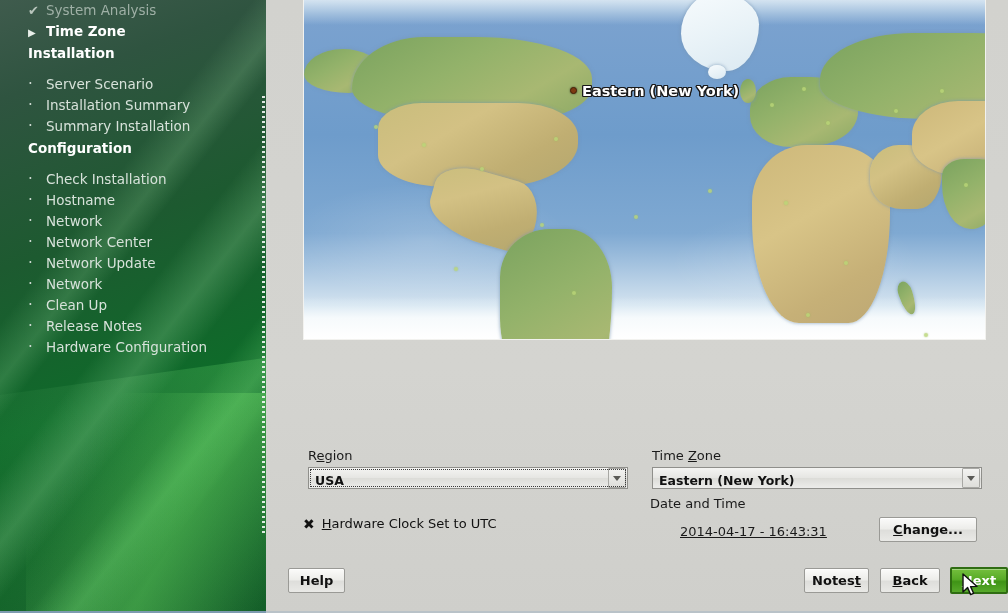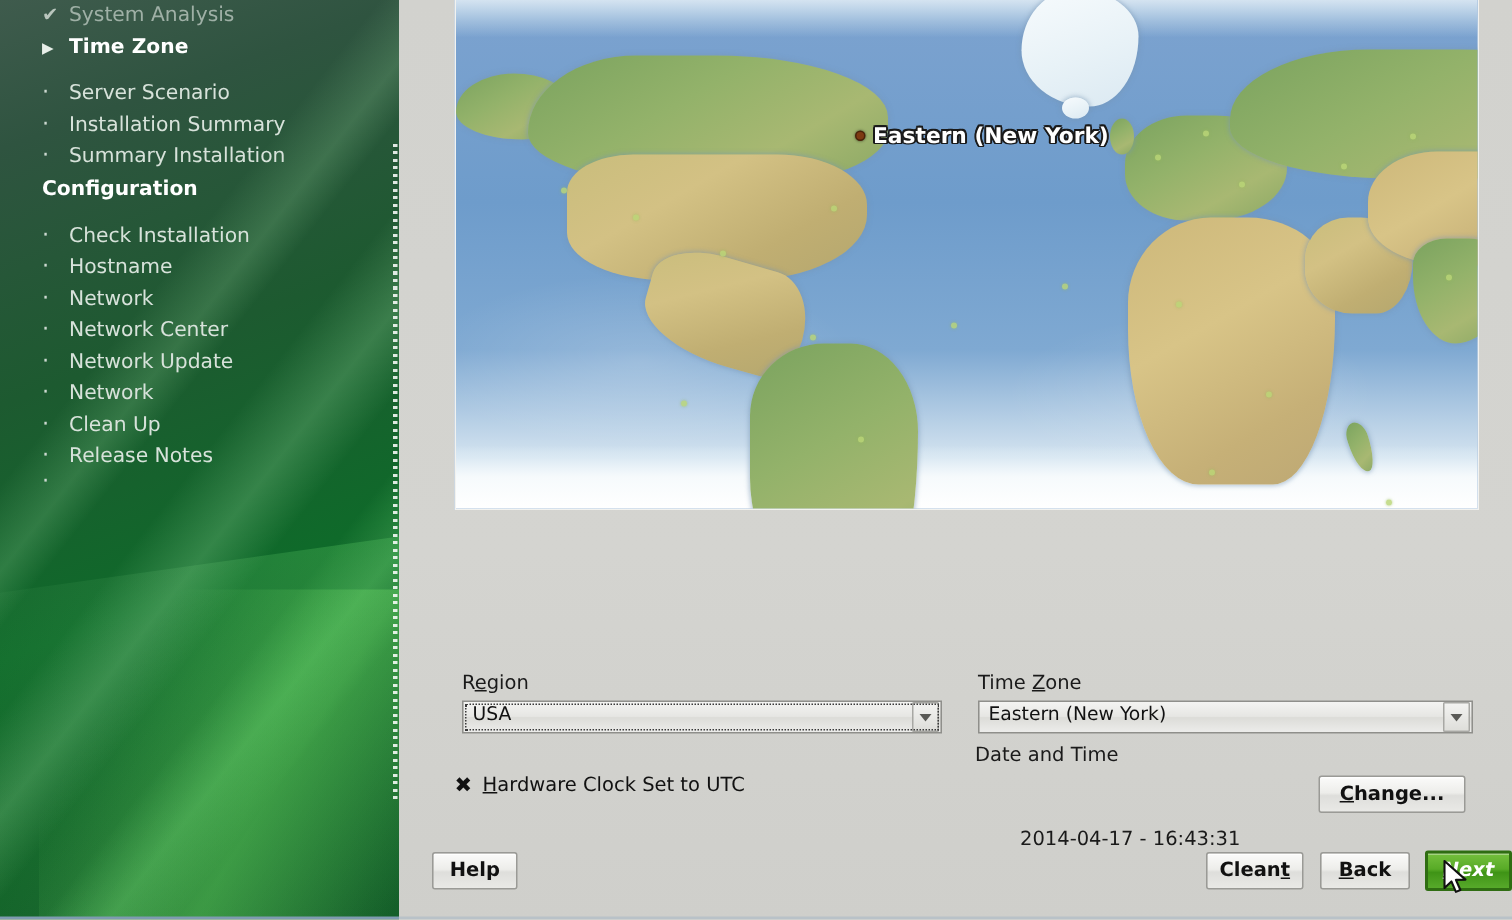--- a/index.html
+++ b/index.html
@@ -142,21 +142,21 @@
   }
 
   
   .fld-label { font-size: 13px; color:#1a1a1a; }
   .fld-label u { text-decoration: underline; }
 
   .combo {
     position: relative; height: 22px;
     background: linear-gradient(to bottom, #f4f4f2 0%, #e6e6e3 48%, #dcdcd8 52%, #ececea 100%);
     border: 1px solid #8f8f8b;
-    display:flex; align-items:flex-start;
+    display:flex; align-items:flex-end;font-weight:bold;
   }
   .combo.focused { outline: 1px dotted #3a3a3a; outline-offset: -3px; }
   .combo .val {
     flex:1; padding-left:6px; font-size:12.5px; color:#111; white-space:nowrap; overflow:hidden;
   }
   .combo .arrowbox {
     width:18px; height:20px; margin-right:1px;
     background: linear-gradient(to bottom,#f3f3f1,#dededa);
     border:1px solid #a8a8a4; border-radius:1px;
     display:flex; align-items:center; justify-content:center;
@@ -174,21 +174,20 @@
     border:1px solid #9a9a96; border-radius:2px;
     box-shadow: inset 0 1px 0 rgba(255,255,255,0.85);
     white-space:nowrap;
   }
   .btn u { text-decoration: underline; }
   .btn.primary {
     color:#ffffff;
     background: linear-gradient(to bottom,#74bf3d 0%, #58ab27 45%, #3f9416 55%, #57a92a 100%);
     border:2px solid #2f6d12;
     box-shadow: inset 0 1px 0 rgba(255,255,255,0.35);
-    font-style: italic;
   }
   .btn.primary u { text-decoration: underline; }
 
   .check {
     display:flex; align-items:center; gap:7px; font-size:13px; color:#111;
   }
   .check .mark { font-size:14px; font-weight:bold; color:#111; line-height:14px; }
 
   #cursor { position:absolute; pointer-events:none; }
 </style>
@@ -203,20 +202,21 @@
     <div class="dotline"></div>
     <div id="steps">
         <div class="step done">
           <span class="gly">✔</span>
           <span>System Analysis</span>
         </div>
         <div class="step current">
           <span class="gly">▶</span>
           <span>Time Zone</span>
         </div>
+        <div class="heading">Installation</div>
         <div class="gap"></div>
         <div class="step sub">
           <span class="gly">·</span>
           <span>Server Scenario</span>
         </div>
         <div class="step sub">
           <span class="gly">·</span>
           <span>Installation Summary</span>
         </div>
         <div class="step sub">
@@ -252,20 +252,21 @@
         <div class="step sub">
           <span class="gly">·</span>
           <span>Clean Up</span>
         </div>
         <div class="step sub">
           <span class="gly">·</span>
           <span>Release Notes</span>
         </div>
         <div class="step sub">
           <span class="gly">·</span>
+          <span>Hardware Configuration</span>
         </div>
       </div>
   </div>
 
   <div id="content">
 
     <div id="map-wrap">
       <div id="map">
         <div class="ocean"></div>
         <div class="ice-n"></div>
@@ -352,35 +353,35 @@
           </span>
       </div>
     </div>
 
     <div class="check" style="position:absolute;left:37px;top:516px;">
       <span class="mark">✖</span>
       <span><span></span><u>H</u><span>ardware Clock Set to UTC</span></span>
     </div>
 
     <div class="fld-label" style="position:absolute;left:384px;top:496px;">Date and Time</div>
-    <div class="fld-label" style="position:absolute;left:414px;top:552px;font-size:13px;">2014-04-17 - 16:43:31</div>
+    <div class="fld-label" style="position:absolute;left:414px;top:524px;font-size:13px;text-decoration:underline;">2014-04-17 - 16:43:31</div>
     <div class="btn" style="position:absolute;left:613px;top:517px;width:98px;">
         <span></span>
         <u>C</u>
         <span>hange...</span>
       </div>
 
     <div class="btn" style="position:absolute;left:22px;top:568px;width:57px;">
         <span>Help</span>
         <u></u>
         <span></span>
       </div>
 
     <div class="btn" style="position:absolute;left:538px;top:568px;width:65px;">
-        <span>Clean</span>
+        <span>Notes</span>
         <u>t</u>
         <span></span>
       </div>
 
     <div class="btn" style="position:absolute;left:614px;top:568px;width:60px;">
         <span></span>
         <u>B</u>
         <span>ack</span>
       </div>
 

